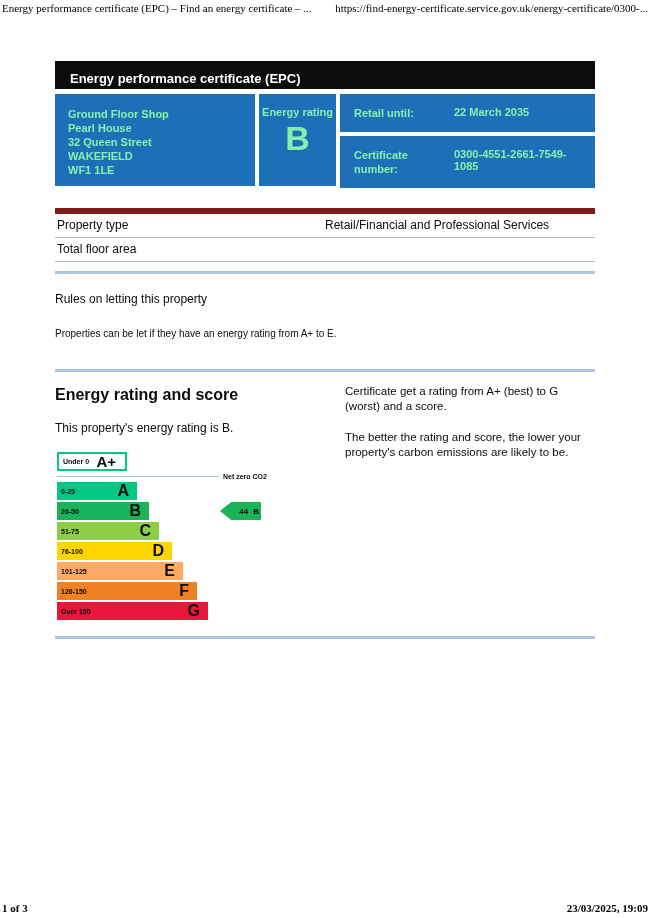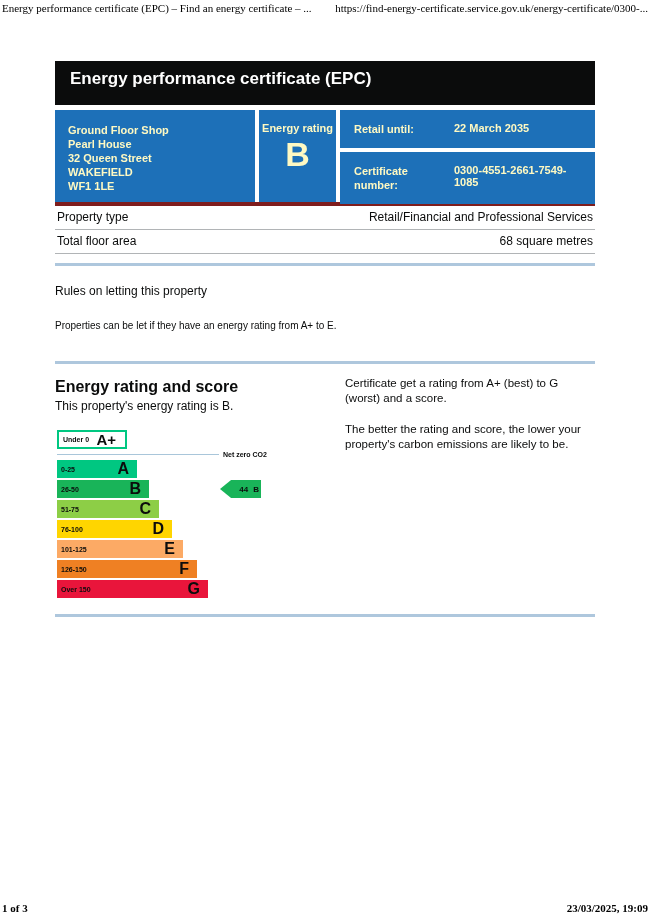--- a/index.html
+++ b/index.html
@@ -8,52 +8,52 @@
   .page { position: relative; width: 650px; height: 918px; overflow: hidden; background: #fff; }
 
   
   .print-bar { position: absolute; left: 2px; right: 2px; display: flex; justify-content: space-between; font-family: "Liberation Serif", serif; font-size: 11px; color: #000; }
   .print-header { top: 2px; }
   .print-footer { bottom: 4px; font-weight: bold; }
 
   .content { position: absolute; left: 55px; top: 61px; width: 540px; }
 
   
-  .banner { background: #0b0c0c; height: 44px; line-height: 36px; padding-left: 15px; color: #ffffff; font-size: 17px; font-weight: bold; }
-
-  
-  .summary-row { display: flex; gap: 4px; height: 92px; margin-top: 5px; color: #fef9c3; }
+  .banner { background: #0b0c0c; height: 28px; line-height: 36px; padding-left: 15px; color: #ffffff; font-size: 13px; font-weight: bold; }
+
+  
+  .summary-row { display: flex; gap: 4px; height: 92px; margin-top: 5px; color: #86efac; }
   .address-box { width: 200px; background: #1d70b8; padding: 13px 8px 0 13px; font-size: 11px; font-weight: bold; line-height: 14px; }
   .rating-box { width: 77px; background: #1d70b8; text-align: center; padding-top: 12px; }
   .rating-label { font-size: 11px; font-weight: bold; }
   .rating-value { font-size: 34px; font-weight: bold; line-height: 40px; }
   .right-stack { flex: 1; display: flex; flex-direction: column; gap: 4px; }
   .info-box { flex: 1; background: #1d70b8; display: flex; align-items: flex-start; padding: 12px 14px; }
   .info-label { width: 100px; flex: 0 0 100px; font-size: 11px; font-weight: bold; line-height: 14px; }
   .info-value { font-size: 11px; font-weight: bold; }
 
   
-  .detail-table { border-top: 4px solid #7f1d1d; }
+  .detail-table { margin-top: 22px; border-top: 6px solid #7f1d1d; }
   .detail-row { display: flex; padding: 4px 2px; border-bottom: 1px solid #b1b4b6; font-size: 12px; line-height: 15px; }
   .detail-label { flex: 0 0 268px; }
-  .detail-value { flex: 1; text-align: right; }
+  .detail-value { flex: 1; }
 
   .divider { height: 3px; background: #aec7dd; }
   .divider-1 { margin-top: 9px; }
   .divider-2 { margin-top: 28px; }
   .divider-3 { margin-top: 16px; }
 
   .h-rules { margin-top: 16px; font-size: 12px; font-weight: normal; line-height: 19px; }
   .p-rules { margin-top: 18px; font-size: 10px; line-height: 14px; }
 
   .columns { display: flex; margin-top: 12px; }
   .col-left { width: 290px; }
   .col-right { flex: 1; }
   .h-rating { font-size: 16px; font-weight: bold; line-height: 21px; }
-  .p-left { margin-top: 2px; font-size: 12px; line-height: 14px; }
+  .p-left { margin-top: 16px; font-size: 12px; line-height: 14px; }
   .col-right p { font-size: 11.5px; line-height: 15px; }
   .p-right-2 { margin-top: 16px; }
 
   
   .epc-chart { margin-top: 17px; margin-left: 2px; width: 262px; }
   .band-row { position: relative; height: 18px; margin-bottom: 2px; }
   .band-row.aplus { height: 19px; margin-bottom: 0; }
   .band-row:last-child { margin-bottom: 0; }
   .band-bar { height: 100%; display: flex; align-items: center; }
   .band-bar.aplus-bar { border: 2px solid #00c781; background: #ffffff; }
@@ -108,21 +108,20 @@
       </div>
     </div>
 
     <div class="detail-table">
       <div class="detail-row">
         <span class="detail-label">Property type</span>
         <span class="detail-value">Retail/Financial and Professional Services</span>
       </div>
       <div class="detail-row">
         <span class="detail-label">Total floor area</span>
-        <span class="detail-value">68 square metres</span>
       </div>
     </div>
 
     <div class="divider divider-1"></div>
 
     <div class="h-rules">Rules on letting this property</div>
     <p class="p-rules">Properties can be let if they have an energy rating from A+ to E.</p>
 
     <div class="divider divider-2"></div>
 

